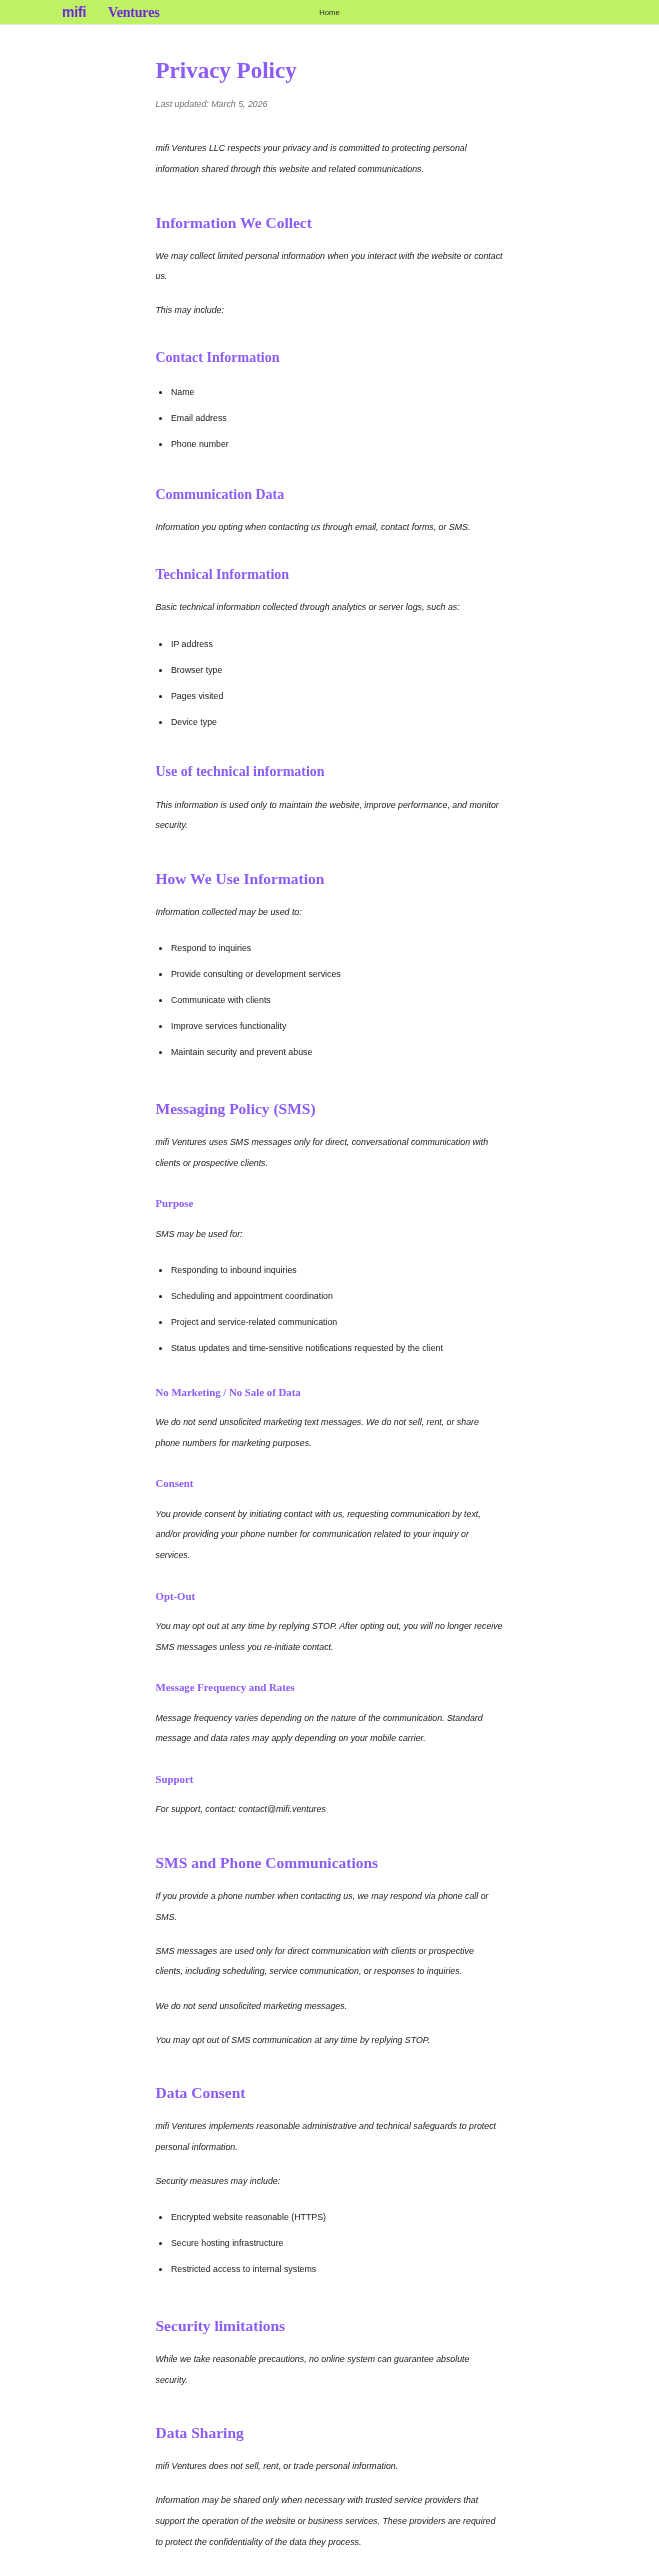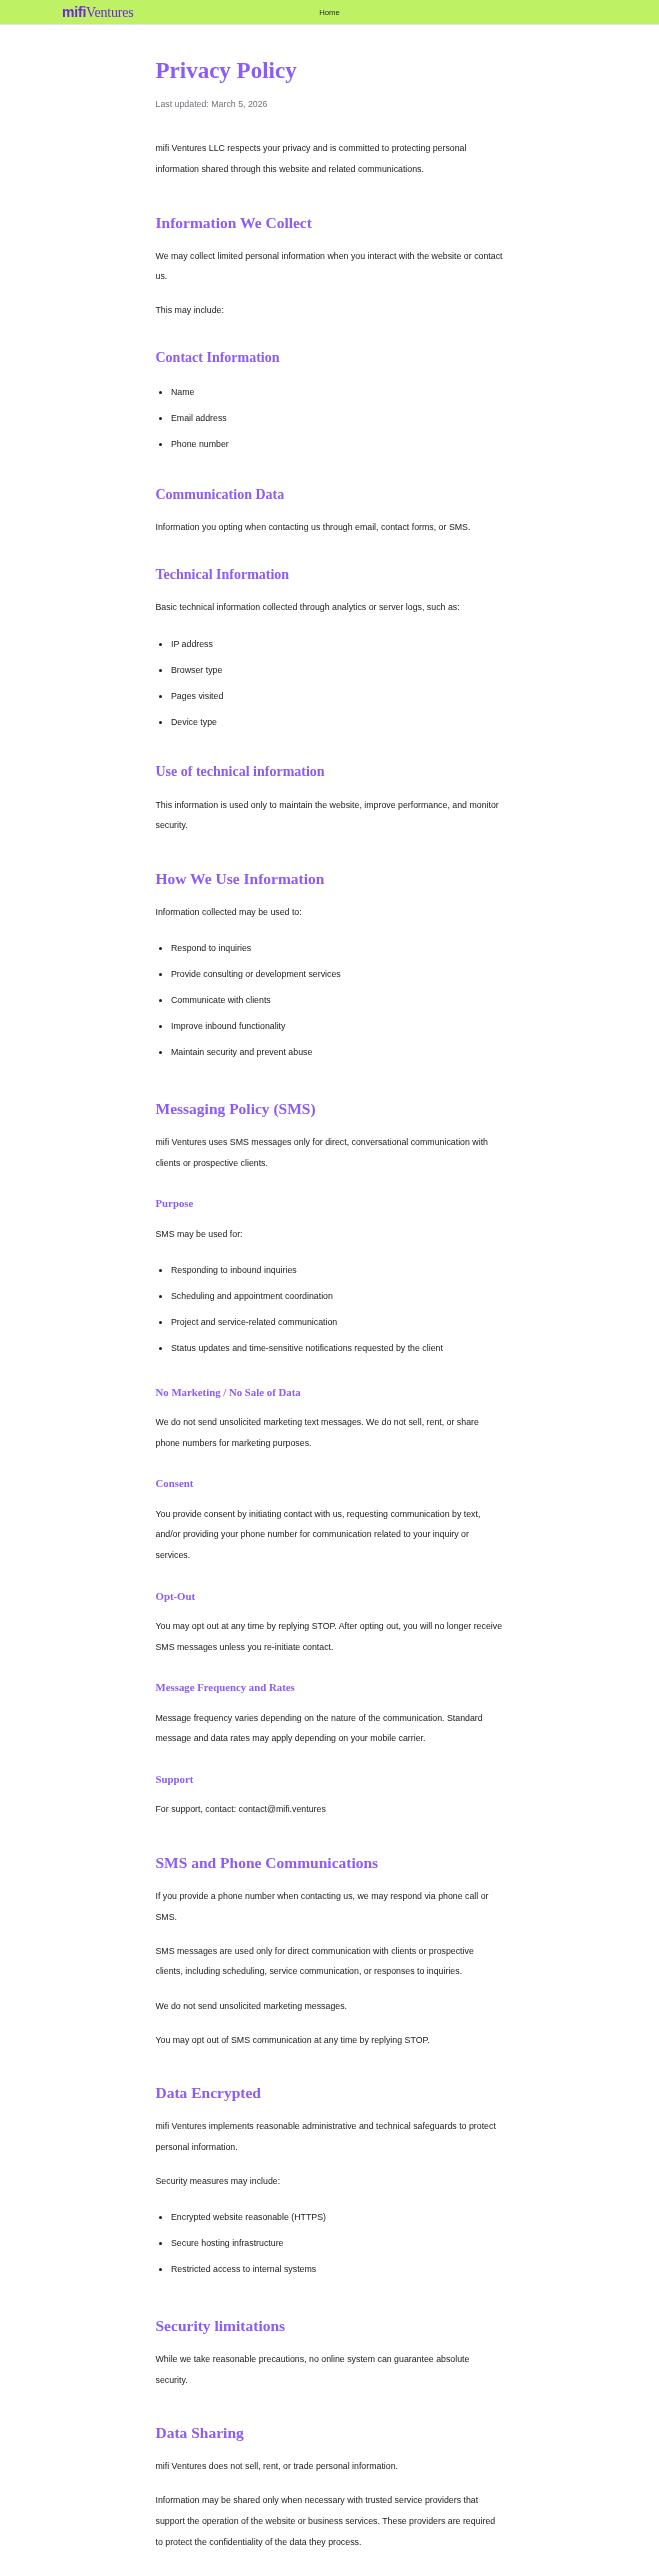--- a/index.html
+++ b/index.html
@@ -26,21 +26,22 @@
     letter-spacing: -0.2px;
     display: inline-flex;
     align-items: baseline;
   }
   .logo .logo-mifi {
     font-family: "Liberation Sans", sans-serif;
     font-weight: 700;
   }
   .logo .logo-ventures {
     font-family: "Liberation Serif", serif;
-    font-weight: 400;
+    font-weight: 700;
+    padding-left: 22px;
   }
   .main-nav {
     position: absolute;
     left: 50%;
     transform: translateX(-50%);
     top: 0;
     height: 25px;
     display: flex;
     align-items: center;
   }
@@ -62,20 +63,21 @@
     line-height: 1.2;
   }
   h1 { font-size: 23px; margin: 0 0 13.4px 0; }
   h2 { font-size: 15.5px; margin: 34px 0 6.2px 0; }
   h3 { font-size: 14px; margin: 29px 0 4.1px 0; }
   h4 { font-size: 10.8px; margin: 24px 0 1px 0; }
   p {
     font-size: 8.8px;
     line-height: 2.35;
     margin: 13.4px 0;
+    font-style: italic;
   }
   .updated {
     color: #71717a;
     font-size: 8.8px;
     margin: 0 0 28px 0;
     line-height: 1.4;
   }
   ul {
     margin: 13.4px 0;
     padding-left: 15.5px;
@@ -139,21 +141,21 @@
         <h3>Use of technical information</h3>
         <p>This information is used only to maintain the website, improve performance, and monitor security.</p>
       </section>
       <section>
         <h2>How We Use Information</h2>
         <p>Information collected may be used to:</p>
         <ul>
           <li>Respond to inquiries</li>
           <li>Provide consulting or development services</li>
           <li>Communicate with clients</li>
-          <li>Improve inbound functionality</li>
+          <li>Improve services functionality</li>
           <li>Maintain security and prevent abuse</li>
         </ul>
       </section>
       <section>
         <h2>Messaging Policy (SMS)</h2>
         <p>mifi Ventures uses SMS messages only for direct, conversational communication with clients or prospective clients.</p>
       </section>
       <section>
         <h4>Purpose</h4>
         <p>SMS may be used for:</p>
@@ -185,21 +187,21 @@
         <p>For support, contact: contact@mifi.ventures</p>
       </section>
       <section>
         <h2>SMS and Phone Communications</h2>
         <p>If you provide a phone number when contacting us, we may respond via phone call or SMS.</p>
         <p>SMS messages are used only for direct communication with clients or prospective clients, including scheduling, service communication, or responses to inquiries.</p>
         <p>We do not send unsolicited marketing messages.</p>
         <p>You may opt out of SMS communication at any time by replying STOP.</p>
       </section>
       <section>
-        <h2>Data Encrypted</h2>
+        <h2>Data Consent</h2>
         <p>mifi Ventures implements reasonable administrative and technical safeguards to protect personal information.</p>
         <p>Security measures may include:</p>
         <ul>
           <li>Encrypted website reasonable (HTTPS)</li>
           <li>Secure hosting infrastructure</li>
           <li>Restricted access to internal systems</li>
         </ul>
       </section>
       <section>
         <h2>Security limitations</h2>

